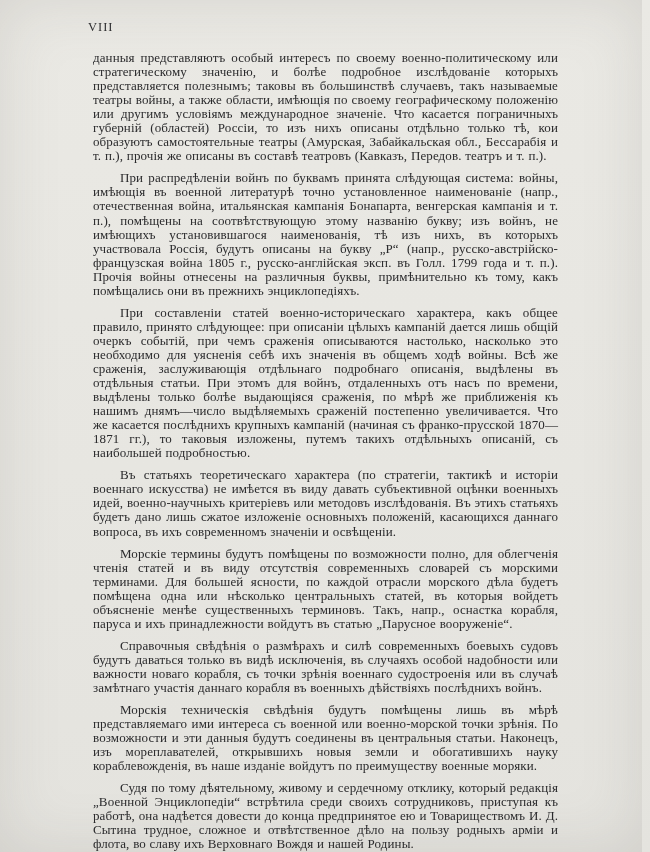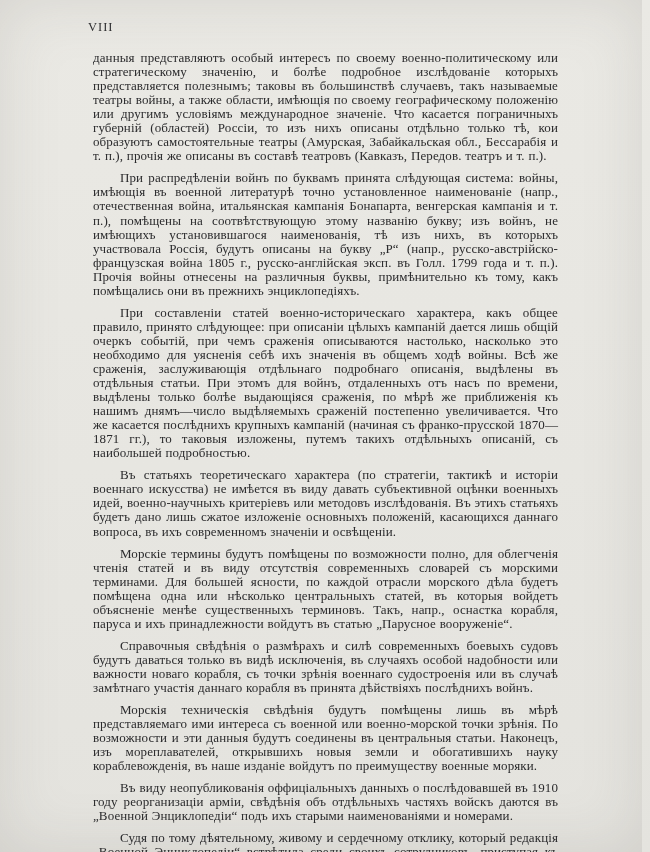--- a/index.html
+++ b/index.html
@@ -65,20 +65,19 @@
 <div class="scan-page">
 
   <div class="page-number">VIII</div>
 
   <div class="text-block">
     <p class="flush">данныя представляютъ особый интересъ по своему военно-политическому или стратегическому значенію, и болѣе подробное изслѣдованіе которыхъ представляется полезнымъ; таковы въ большинствѣ случаевъ, такъ называемые театры войны, а также области, имѣющія по своему географическому положенію или другимъ условіямъ международное значеніе. Что касается пограничныхъ губерній (областей) Россіи, то изъ нихъ описаны отдѣльно только тѣ, кои образуютъ самостоятельные театры (Амурская, Забайкальская обл., Бессарабія и т. п.), прочія же описаны въ составѣ театровъ (Кавказъ, Передов. театръ и т. п.).</p>
     <p>При распредѣленіи войнъ по буквамъ принята слѣдующая система: войны, имѣющія въ военной литературѣ точно установленное наименованіе (напр., отечественная война, итальянская кампанія Бонапарта, венгерская кампанія и т. п.), помѣщены на соотвѣтствующую этому названію букву; изъ войнъ, не имѣющихъ установившагося наименованія, тѣ изъ нихъ, въ которыхъ участвовала Россія, будутъ описаны на букву „Р“ (напр., русско-австрійско-французская война 1805 г., русско-англійская эксп. въ Голл. 1799 года и т. п.). Прочія войны отнесены на различныя буквы, примѣнительно къ тому, какъ помѣщались они въ прежнихъ энциклопедіяхъ.</p>
     <p>При составленіи статей военно-историческаго характера, какъ общее правило, принято слѣдующее: при описаніи цѣлыхъ кампаній дается лишь общій очеркъ событій, при чемъ сраженія описываются настолько, насколько это необходимо для уясненія себѣ ихъ значенія въ общемъ ходѣ войны. Всѣ же сраженія, заслуживающія отдѣльнаго подробнаго описанія, выдѣлены въ отдѣльныя статьи. При этомъ для войнъ, отдаленныхъ отъ насъ по времени, выдѣлены только болѣе выдающіяся сраженія, по мѣрѣ же приближенія къ нашимъ днямъ—число выдѣляемыхъ сраженій постепенно увеличивается. Что же касается послѣднихъ крупныхъ кампаній (начиная съ франко-прусской 1870—1871 гг.), то таковыя изложены, путемъ такихъ отдѣльныхъ описаній, съ наибольшей подробностью.</p>
     <p>Въ статьяхъ теоретическаго характера (по стратегіи, тактикѣ и исторіи военнаго искусства) не имѣется въ виду давать субъективной оцѣнки военныхъ идей, военно-научныхъ критеріевъ или методовъ изслѣдованія. Въ этихъ статьяхъ будетъ дано лишь сжатое изложеніе основныхъ положеній, касающихся даннаго вопроса, въ ихъ современномъ значеніи и освѣщеніи.</p>
     <p>Морскіе термины будутъ помѣщены по возможности полно, для облегченія чтенія статей и въ виду отсутствія современныхъ словарей съ морскими терминами. Для большей ясности, по каждой отрасли морского дѣла будетъ помѣщена одна или нѣсколько центральныхъ статей, въ которыя войдетъ объясненіе менѣе существенныхъ терминовъ. Такъ, напр., оснастка корабля, паруса и ихъ принадлежности войдутъ въ статью „Парусное вооруженіе“.</p>
-    <p>Справочныя свѣдѣнія о размѣрахъ и силѣ современныхъ боевыхъ судовъ будутъ даваться только въ видѣ исключенія, въ случаяхъ особой надобности или важности новаго корабля, съ точки зрѣнія военнаго судостроенія или въ случаѣ замѣтнаго участія даннаго корабля въ принята дѣйствіяхъ послѣднихъ войнъ.</p>
+    <p>Справочныя свѣдѣнія о размѣрахъ и силѣ современныхъ боевыхъ судовъ будутъ даваться только въ видѣ исключенія, въ случаяхъ особой надобности или важности новаго корабля, съ точки зрѣнія военнаго судостроенія или въ случаѣ замѣтнаго участія даннаго корабля въ военныхъ дѣйствіяхъ послѣднихъ войнъ.</p>
     <p>Морскія техническія свѣдѣнія будутъ помѣщены лишь въ мѣрѣ представляемаго ими интереса съ военной или военно-морской точки зрѣнія. По возможности и эти данныя будутъ соединены въ центральныя статьи. Наконецъ, изъ мореплавателей, открывшихъ новыя земли и обогатившихъ науку кораблевожденія, въ наше изданіе войдутъ по преимуществу военные моряки.</p>
-    <p>Въ виду неопубликованія оффиціальныхъ данныхъ о послѣдовавшей въ 1910 году реорганизаціи арміи, свѣдѣнія объ отдѣльныхъ частяхъ войскъ даются въ „Военной Энциклопедіи“ подъ ихъ старыми наименованіями и номерами.</p>
     <p>Судя по тому дѣятельному, живому и сердечному отклику, который редакція „Военной Энциклопедіи“ встрѣтила среди своихъ сотрудниковъ, приступая къ работѣ, она надѣется довести до конца предпринятое ею и Товариществомъ И. Д. Сытина трудное, сложное и отвѣтственное дѣло на пользу родныхъ арміи и флота, во славу ихъ Верховнаго Вождя и нашей Родины.</p>
     <div class="divider"></div>
   </div>
 
 </div>
 
 </body></html>

